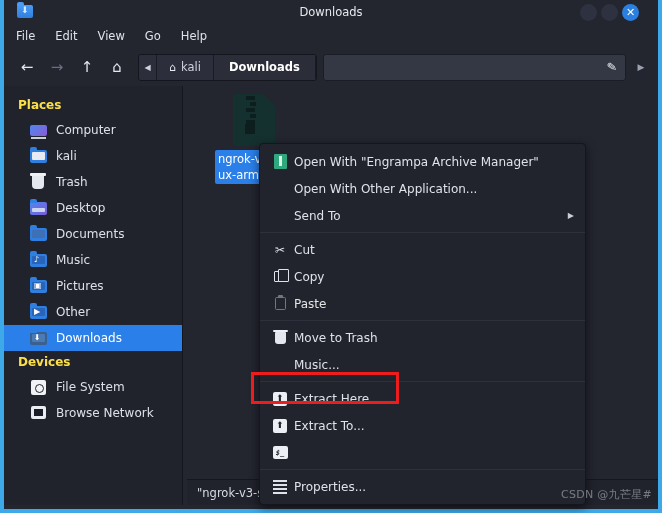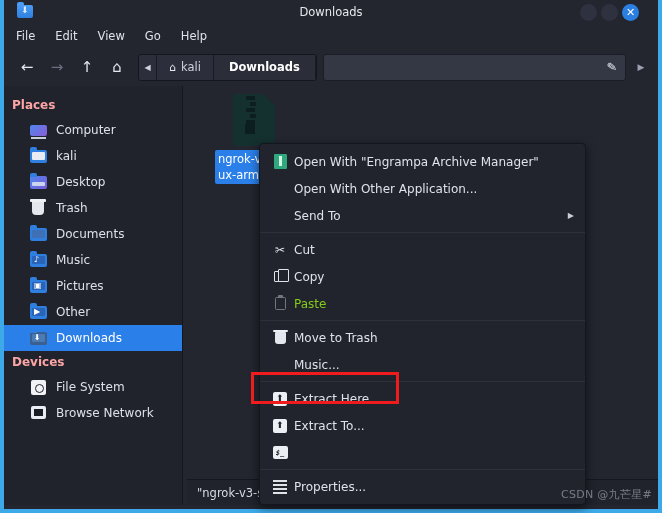--- a/index.html
+++ b/index.html
@@ -158,24 +158,24 @@
   
   #sidebar {
     width: 179px;
     background: #20222c;
     border-right: 1px solid #15171f;
     padding-top: 8px;
     font-size: 12px;
     color: #dfe2e9;
   }
   .side-head {
-    padding: 4px 0 5px 8px;
+    padding: 4px 0 5px 14px;
     font-weight: bold;
     font-size: 12px;
-    color: #fca5a5;
+    color: #fde047;
   }
   .side-item {
     display: flex; align-items: center; gap: 9px;
     height: 26px;
     padding-left: 26px;
     color: #dde0e8;
   }
   .side-item.selected {
     background: #2a7fe8;
     color: #ffffff;
@@ -263,21 +263,21 @@
     z-index: 20;
   }
   .ctx-item {
     position: relative;
     height: 27px;
     display: flex; align-items: center;
     padding-left: 10px;
     font-size: 12px;
     color: #dfe2e9;
   }
-  .ctx-item.disabled { color: #84cc16; }
+  .ctx-item.disabled { color: #e5e5e5; }
   .ctx-icon {
     width: 20px;
     flex: 0 0 20px;
     display: flex; align-items: center; justify-content: center;
     font-size: 12px;
     color: #e3e6ec;
   }
   .ctx-label { padding-left: 4px; }
   .ctx-sep {
     height: 1px;
@@ -438,30 +438,30 @@
         <span class="sicon ic-computer"></span>
         <span>Computer</span>
       </div>
       <div class="side-item">
         <span class="sicon ic-folder home">
             <i class="badge"></i>
           </span>
         <span>kali</span>
       </div>
       <div class="side-item">
+        <span class="sicon">
+            <i class="ic-trash" style="position:absolute"></i>
+          </span>
+        <span>Trash</span>
+      </div>
+      <div class="side-item">
         <span class="sicon ic-folder desk">
             <i class="badge"></i>
           </span>
         <span>Desktop</span>
-      </div>
-      <div class="side-item">
-        <span class="sicon">
-            <i class="ic-trash" style="position:absolute"></i>
-          </span>
-        <span>Trash</span>
       </div>
       <div class="side-item">
         <span class="sicon ic-folder doc">
             <i class="badge"></i>
           </span>
         <span>Documents</span>
       </div>
       <div class="side-item">
         <span class="sicon ic-folder music">
             <i class="badge"></i>

